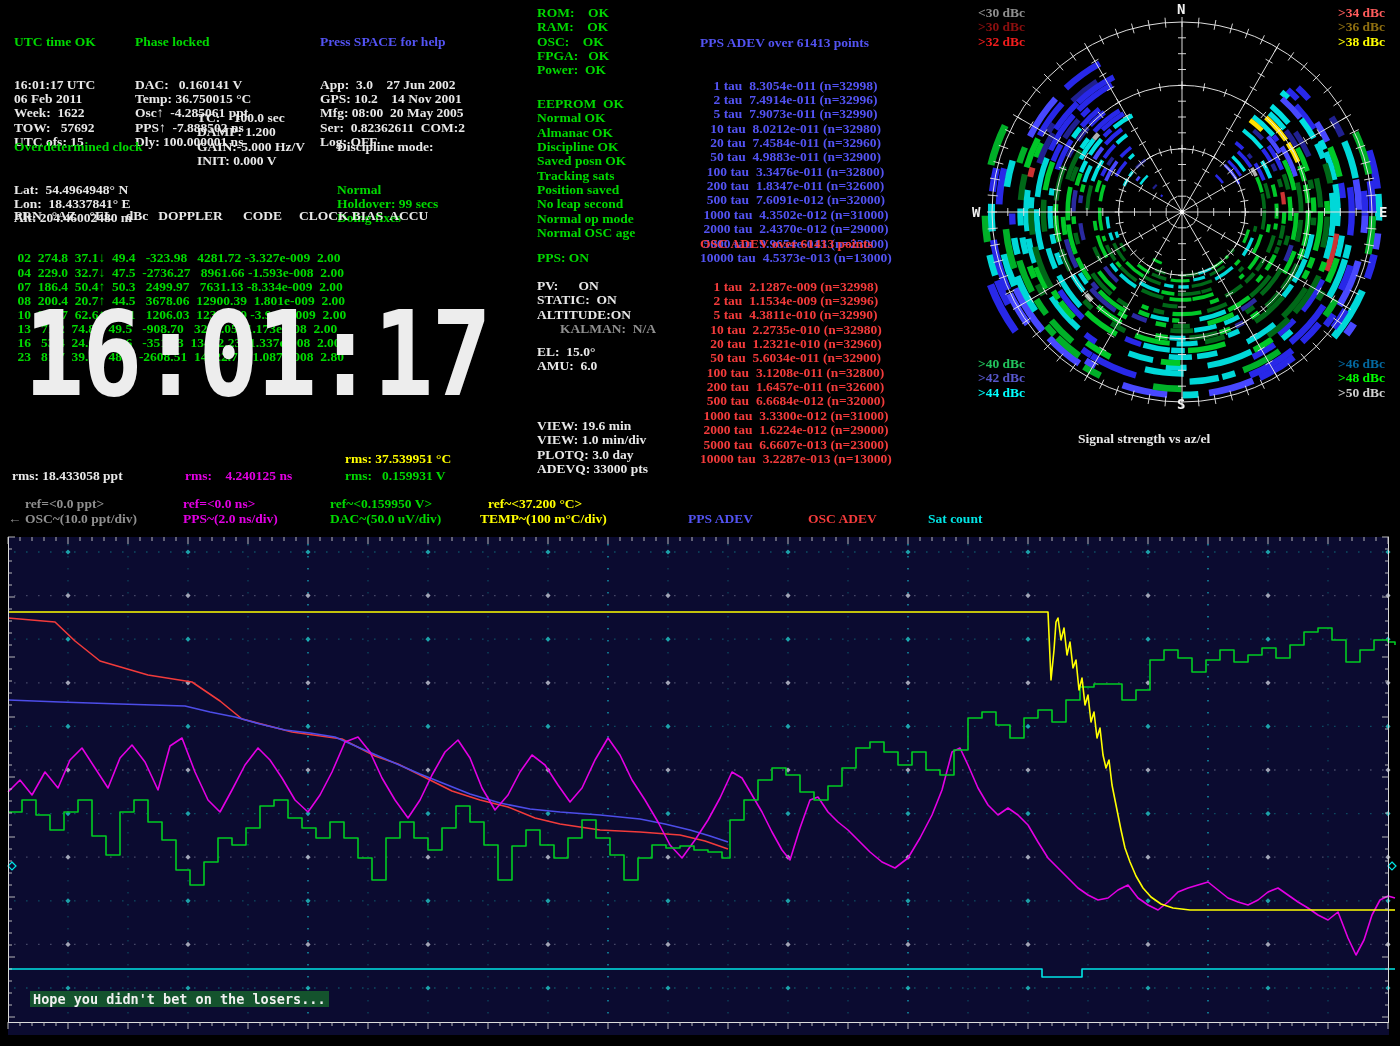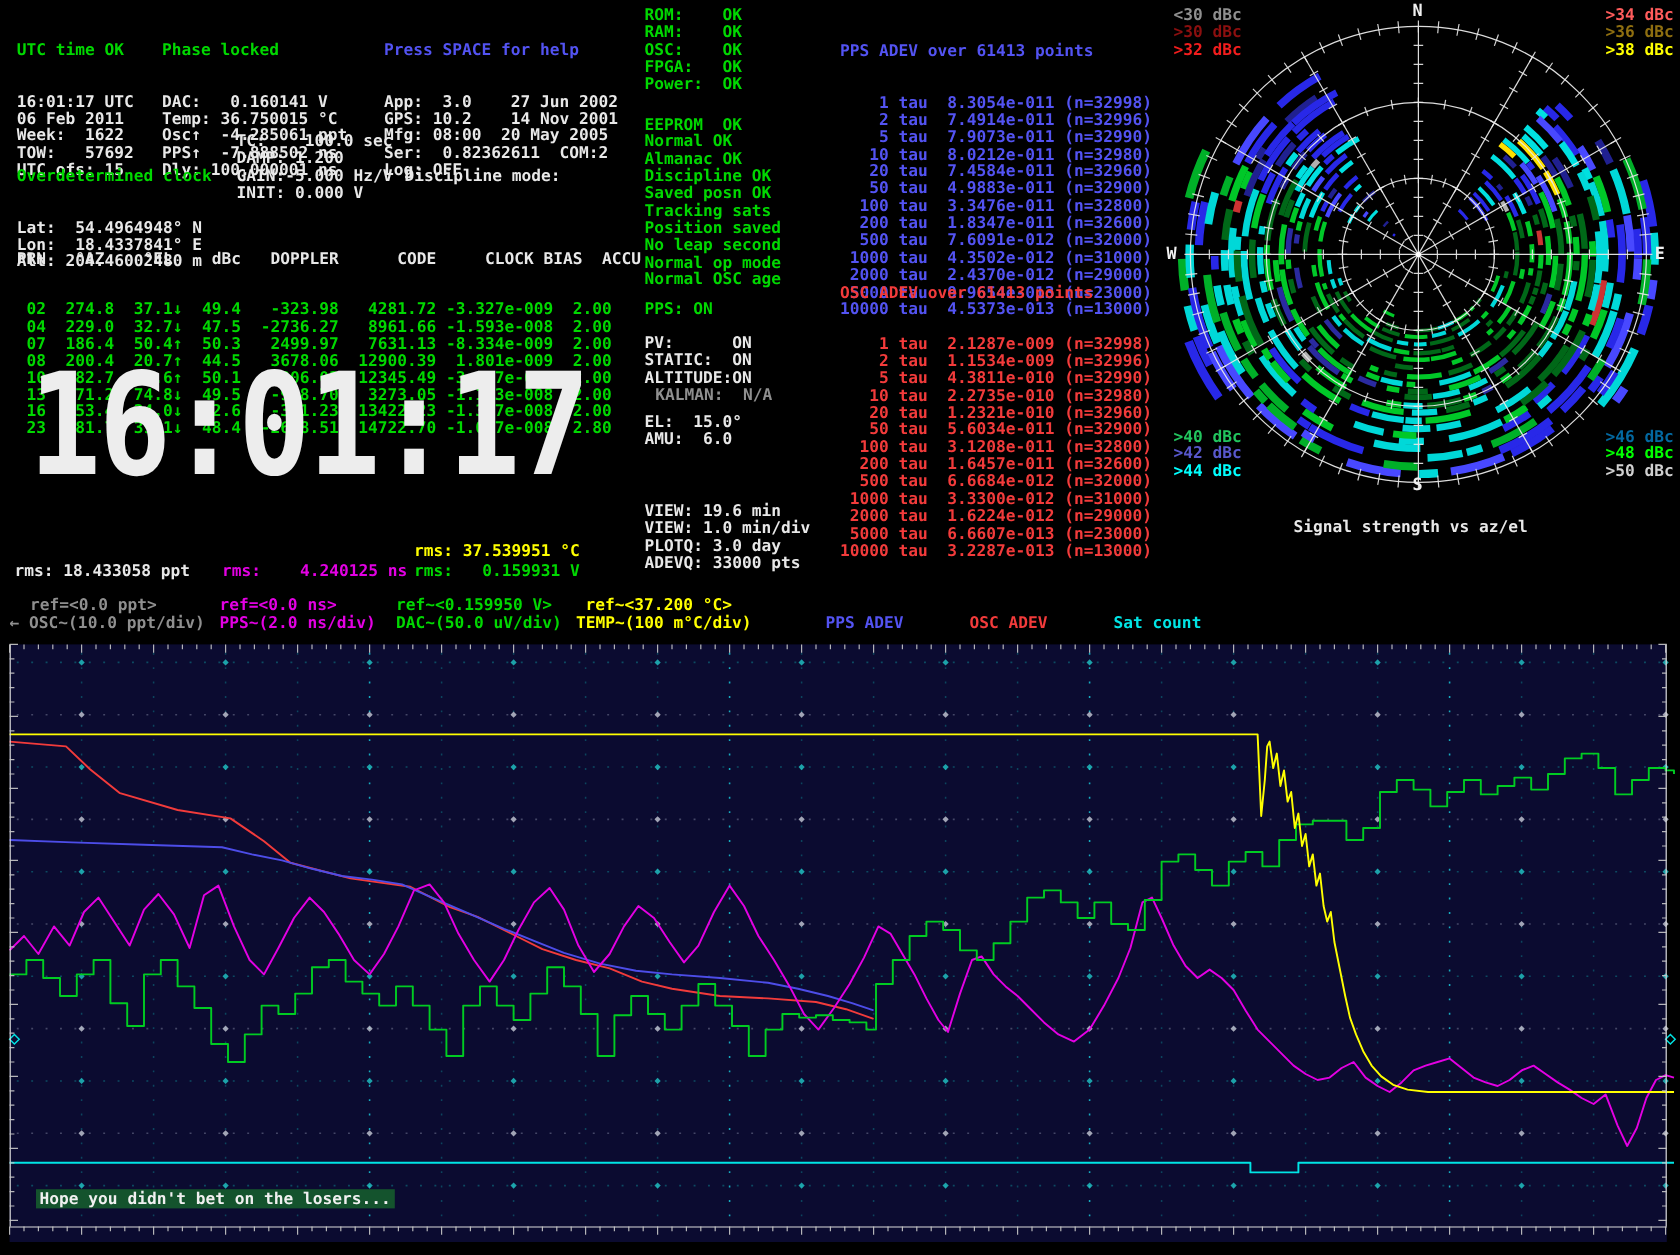--- a/index.html
+++ b/index.html
@@ -1,18 +1,18 @@
 <!DOCTYPE html>
 <html><head>
 <meta charset="utf-8">
 <style>
   html,body{margin:0;padding:0;}
   body{width:1400px;height:1046px;background:#000;position:relative;overflow:hidden;
        font-family:"DejaVu Sans Mono",monospace;font-weight:bold;}
-  .tl{position:absolute;white-space:pre;font-size:13.5px;line-height:14.35px;}
+  .tl{position:absolute;white-space:pre;font-size:13.5px;line-height:14.35px;font-family:Liberation Serif, serif;}
   .ln{white-space:pre;}
   .g{color:#00d800}.w{color:#e8e8e8}.bl{color:#5353f2}.rd{color:#f23b3b}
   .gy{color:#8f8f8f}.cy{color:#00e5e5}.mg{color:#e300e3}.yl{color:#ffff00}
   #gfx{position:absolute;left:0;top:0;}
   .clock{position:absolute;left:24px;top:296px;font-size:100px;color:#ededed;
          letter-spacing:-2px;transform:scaleY(1.18);transform-origin:top left;line-height:100px;}
   .msg{position:absolute;left:30px;top:991px;font-size:13.5px;color:#f0f0f0;background:#14532d;padding:0 3px;white-space:pre;}
   .compass{position:absolute;font-size:14px;color:#f0f0f0;}
 </style>
 </head>
@@ -600,31 +600,32 @@
 <div class="tl" style="left:320px;top:6px">
   <div class="ln bl">Press SPACE for help</div>
   <div class="w"><div class="ln">App:  3.0    27 Jun 2002</div><div class="ln">GPS: 10.2    14 Nov 2001</div><div class="ln">Mfg: 08:00  20 May 2005</div><div class="ln">Ser:  0.82362611  COM:2</div><div class="ln">Log: OFF</div></div>
 </div>
 
 <div class="tl g" style="left:537px;top:6px"><div class="ln">ROM:    OK</div><div class="ln">RAM:    OK</div><div class="ln">OSC:    OK</div><div class="ln">FPGA:   OK</div><div class="ln">Power:  OK</div></div>
 
 <div class="tl g" style="left:537px;top:97px"><div class="ln">EEPROM  OK</div><div class="ln">Normal OK</div><div class="ln">Almanac OK</div><div class="ln">Discipline OK</div><div class="ln">Saved posn OK</div><div class="ln">Tracking sats</div><div class="ln">Position saved</div><div class="ln">No leap second</div><div class="ln">Normal op mode</div><div class="ln">Normal OSC age</div></div>
 <div class="tl g" style="left:537px;top:251px">PPS: ON</div>
 <div class="tl w" style="left:537px;top:279px"><div class="ln">PV:      ON</div><div class="ln">STATIC:  ON</div><div class="ln">ALTITUDE:ON</div></div>
-<div class="tl gy" style="left:546px;top:322px">KALMAN:  N/A</div>
+<div class="tl gy" style="left:560px;top:322px">KALMAN:  N/A</div>
 <div class="tl w" style="left:537px;top:345px">EL:  15.0°</div>
 <div class="tl w" style="left:537px;top:359px">AMU:  6.0</div>
 
 <div class="tl" style="left:14px;top:111px">
   <div class="ln g">Overdetermined clock</div>
   <div class="w"><div class="ln">Lat:  54.4964948° N</div><div class="ln">Lon:  18.4337841° E</div><div class="ln">Alt: 204.46002480 m</div></div>
 </div>
 <div class="tl w" style="left:197px;top:111px"><div class="ln">TC:    100.0 sec</div><div class="ln">DAMP: 1.200</div><div class="ln">GAIN:-5.000 Hz/V</div><div class="ln">INIT: 0.000 V</div></div>
 <div class="tl" style="left:337px;top:111px">
   <div class="ln w">Discipline mode:</div>
+  <div class="g"><div class="ln">Normal</div><div class="ln">Holdover: 99 secs</div><div class="ln">Doing fixes</div></div>
 </div>
 
 <div class="tl" style="left:14px;top:181px;line-height:14.1px">
   <div class="ln w">PRN   °AZ    °EL    dBc   DOPPLER      CODE     CLOCK BIAS  ACCU</div>
   <div class="g"><div class="ln"> 02  274.8  37.1↓  49.4   -323.98   4281.72 -3.327e-009  2.00</div><div class="ln"> 04  229.0  32.7↓  47.5  -2736.27   8961.66 -1.593e-008  2.00</div><div class="ln"> 07  186.4  50.4↑  50.3   2499.97   7631.13 -8.334e-009  2.00</div><div class="ln"> 08  200.4  20.7↑  44.5   3678.06  12900.39  1.801e-009  2.00</div><div class="ln"> 10  282.7  62.6↑  50.1   1206.03  12345.49 -3.947e-009  2.00</div><div class="ln"> 13   71.2  74.8↓  49.5   -908.70   3273.05 -1.173e-008  2.00</div><div class="ln"> 16   53.4  24.0↓  42.6   -351.23  13422.23 -1.337e-008  2.00</div><div class="ln"> 23   81.7  39.1↓  48.4  -2608.51  14722.70 -1.087e-008  2.80</div></div>
 </div>
 
 <div class="clock">16:01:17</div>
 
 <div class="tl" style="left:700px;top:7px">

